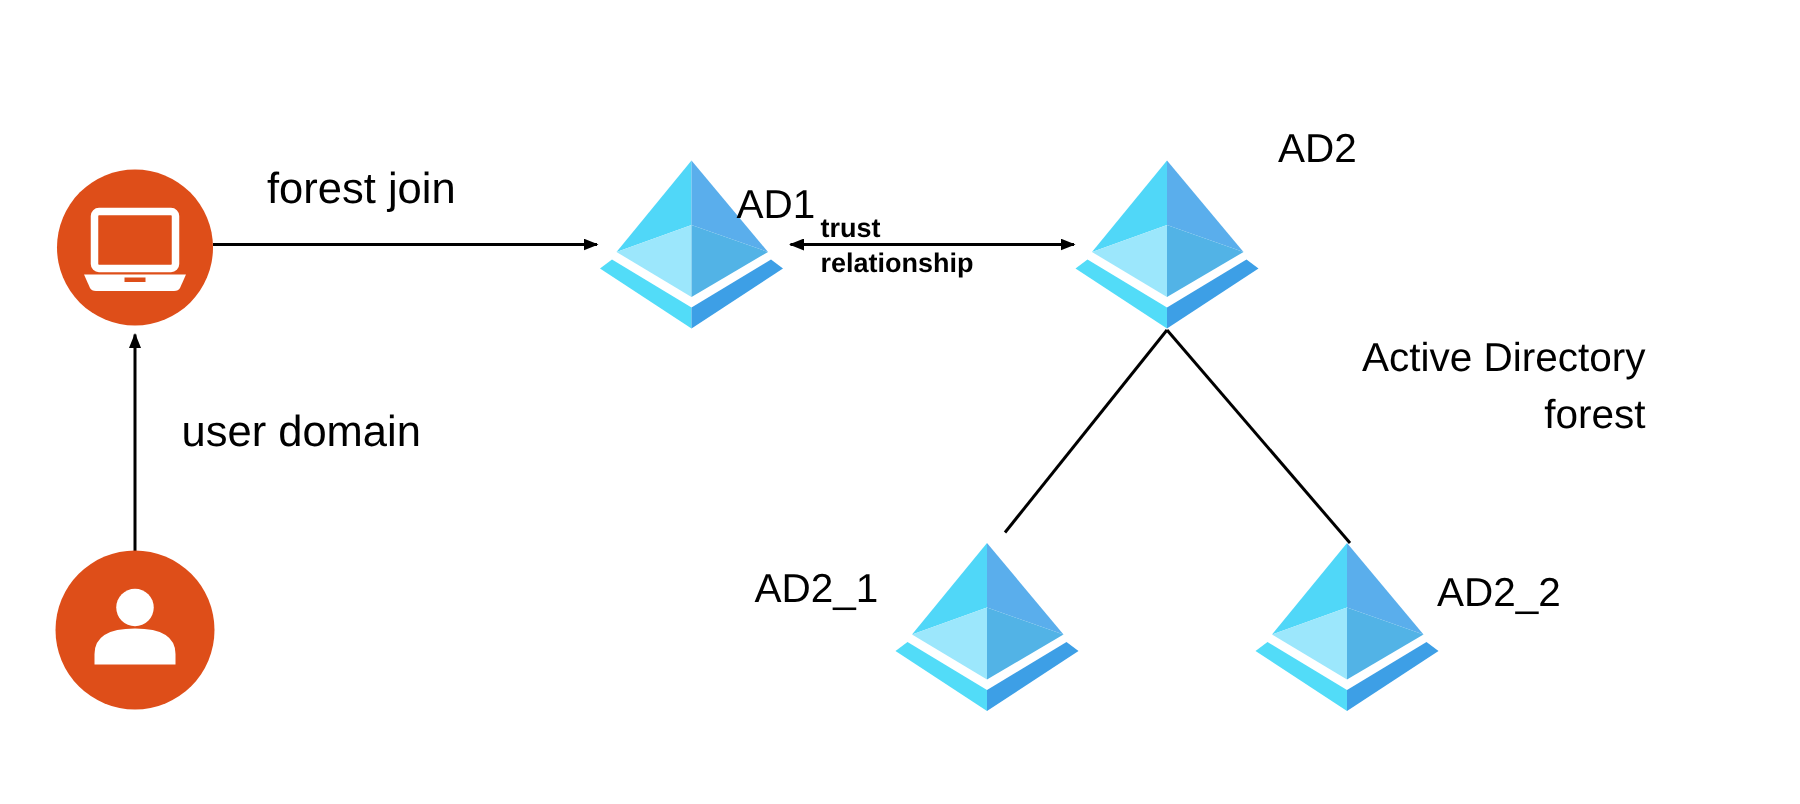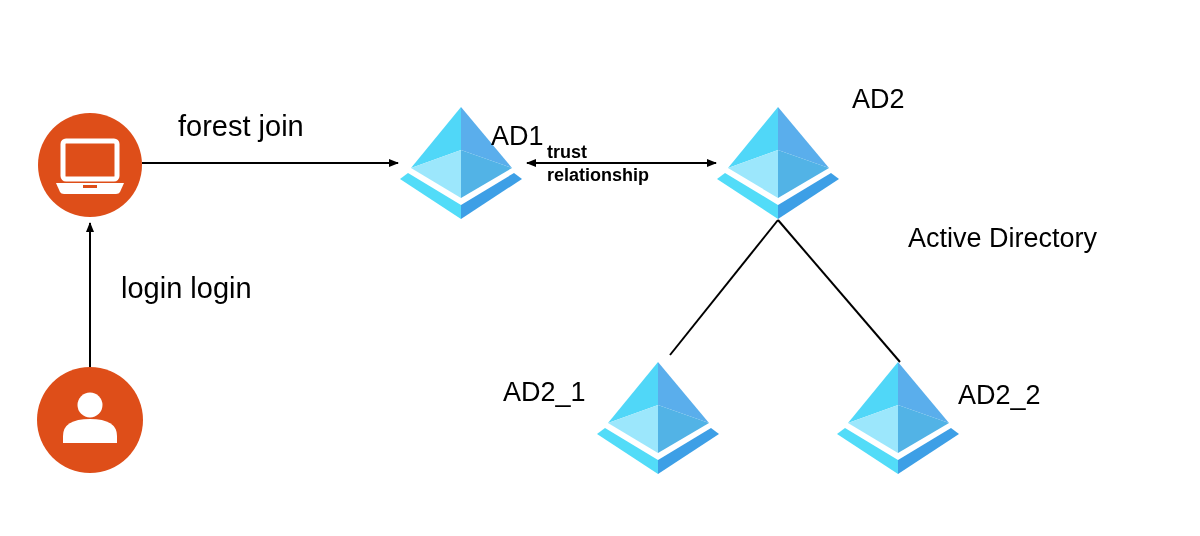--- a/index.html
+++ b/index.html
@@ -67,27 +67,28 @@
   </g>
   <g>
     <use href="#ad-icon" transform="translate(658,362)"></use>
   </g>
   <g>
     <use href="#ad-icon" transform="translate(898,362)"></use>
   </g>
 </svg>
 
 <div class="lbl lbl-lg" style="left:178px; top:112px;">forest join</div>
-<div class="lbl lbl-lg" style="left:121px; top:274px;">login login</div>
+<div class="lbl lbl-lg" style="left:121px; top:274px;">user domain</div>
 
 <div class="lbl lbl-sm" style="left:547px; top:141px;font-weight:bold;">
   <div>trust</div>
   <div>relationship</div>
 </div>
 
 <div class="lbl lbl-md" style="left:491px; top:86px;margin-top:37px;">AD1</div>
 <div class="lbl lbl-md" style="left:852px; top:86px;">AD2</div>
 <div class="lbl lbl-md" style="left:503px; top:379px;text-align:right;">AD2_1</div>
 <div class="lbl lbl-md" style="left:958px; top:382px;text-align:center;">AD2_2</div>
 
 <div class="lbl lbl-md" style="left:908px; top:220px; line-height:1.4;text-align:right;">
   <div>Active Directory</div>
+  <div>forest</div>
 </div>
 
 </body></html>

